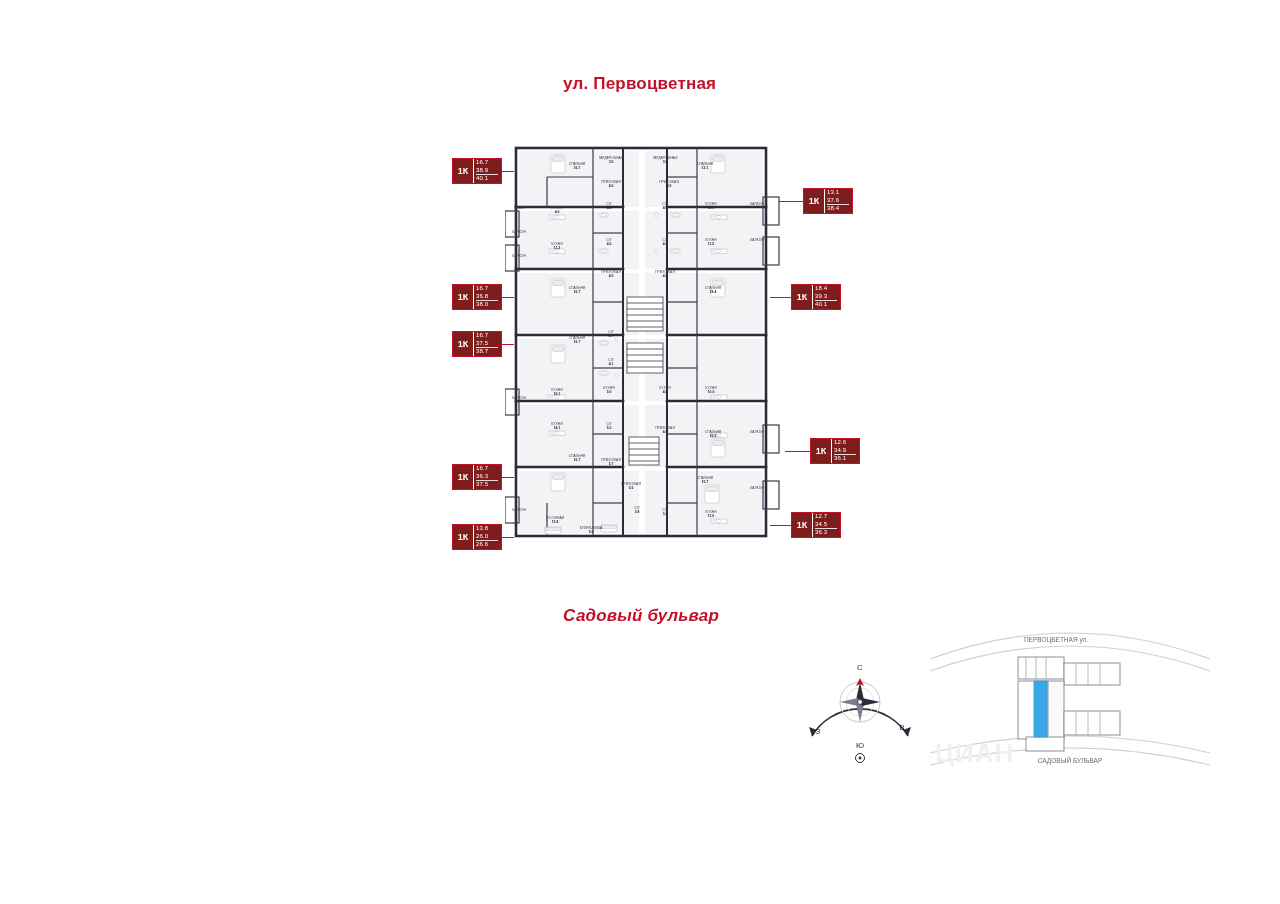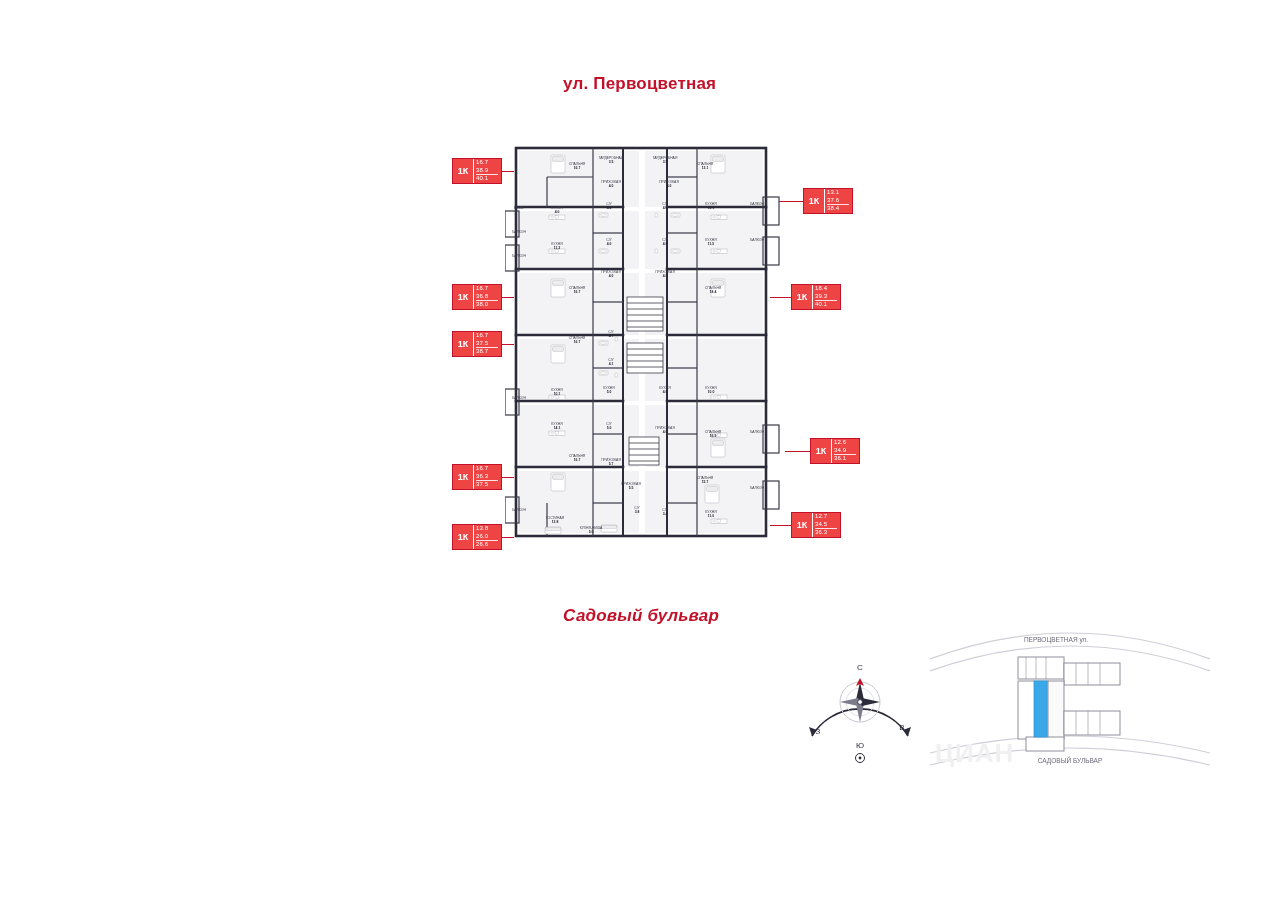--- a/index.html
+++ b/index.html
@@ -41,21 +41,21 @@
     width: 280px;
     height: 412px;
   }
   #plan svg { display: block; }
 
   
   .tag {
     position: absolute;
     display: flex;
     align-items: stretch;
-    background: #ef4444;
+    background: #7f1d1d;
     color: #ffffff;
     height: 26px;
     box-sizing: border-box;
     border: 1px solid #c4112a;
   }
   .tag .rooms {
     display: flex;
     align-items: center;
     justify-content: center;
     width: 20px;

